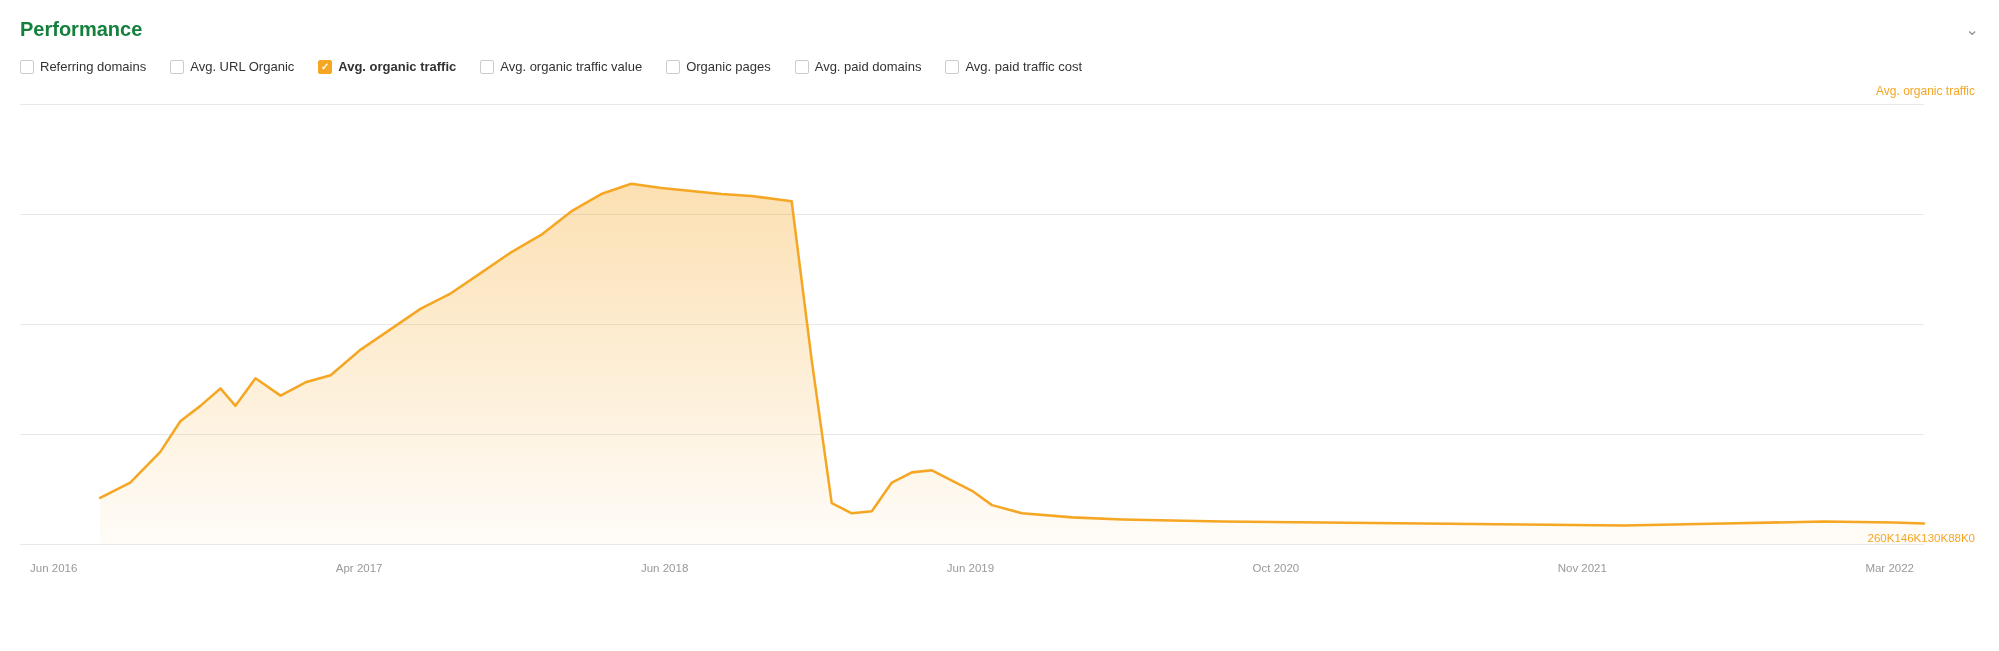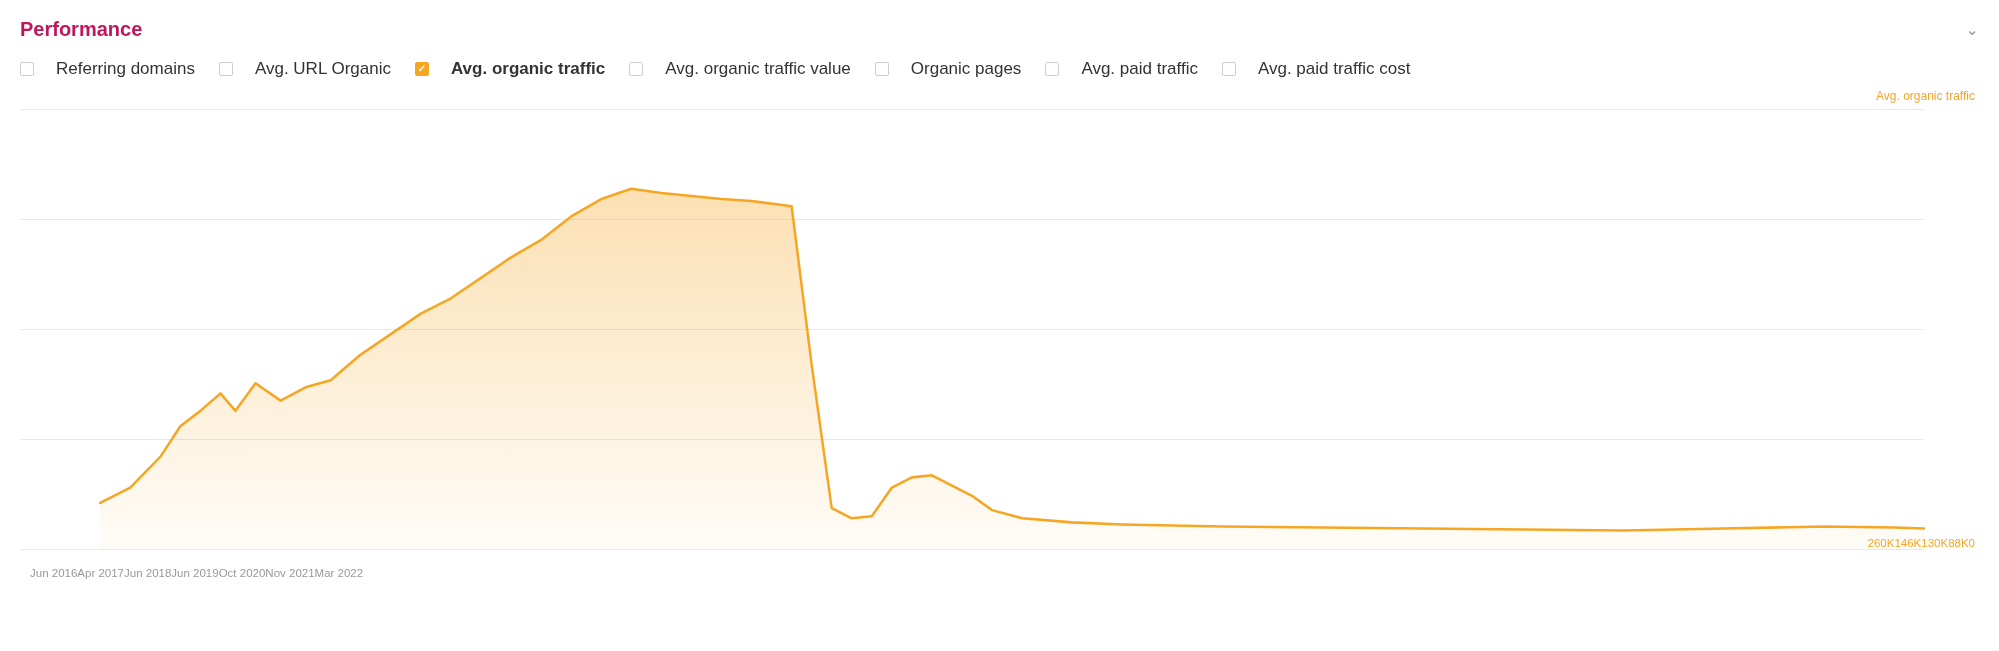--- a/index.html
+++ b/index.html
@@ -21,40 +21,40 @@
     }
     .header-row {
       display: flex;
       align-items: center;
       justify-content: space-between;
       margin-bottom: 18px;
     }
     .title {
       font-size: 20px;
       font-weight: 700;
-      color: #be185d;
+      color: #15803d;
     }
     .collapse-icon {
       font-size: 16px;
       color: #999;
       cursor: pointer;
     }
     .filters-row {
       display: flex;
       align-items: center;
       gap: 24px;
       margin-bottom: 8px;
       flex-wrap: wrap;
     }
     .filter-item {
       display: flex;
       align-items: center;
-      gap: 22px;
+      gap: 6px;
       cursor: pointer;
-      font-size: 17px;
+      font-size: 13px;
       color: #333;
     }
     .checkbox {
       width: 14px;
       height: 14px;
       border: 1.5px solid #ccc;
       border-radius: 2px;
       background: #fff;
       display: flex;
       align-items: center;
@@ -122,21 +122,21 @@
       width: 100%;
       height: 100%;
       overflow: visible;
     }
     .x-axis-labels {
       position: absolute;
       bottom: 0;
       left: 0;
       right: 55px;
       display: flex;
-      justify-content: flex-start;
+      justify-content: space-between;
       padding: 0 10px;
     }
     .x-label {
       font-size: 11.5px;
       color: #999;
     }
   </style>
 </head>
 <body>
 
@@ -169,21 +169,21 @@
       <span>Avg. organic traffic value</span>
     </div>
 
     <div class="filter-item">
       <div class="checkbox"></div>
       <span>Organic pages</span>
     </div>
 
     <div class="filter-item">
       <div class="checkbox"></div>
-      <span>Avg. paid traffic</span>
+      <span>Avg. paid domains</span>
     </div>
 
     <div class="filter-item">
       <div class="checkbox"></div>
       <span>Avg. paid traffic cost</span>
     </div>
   </div>
 
   <div class="chart-area">
 

